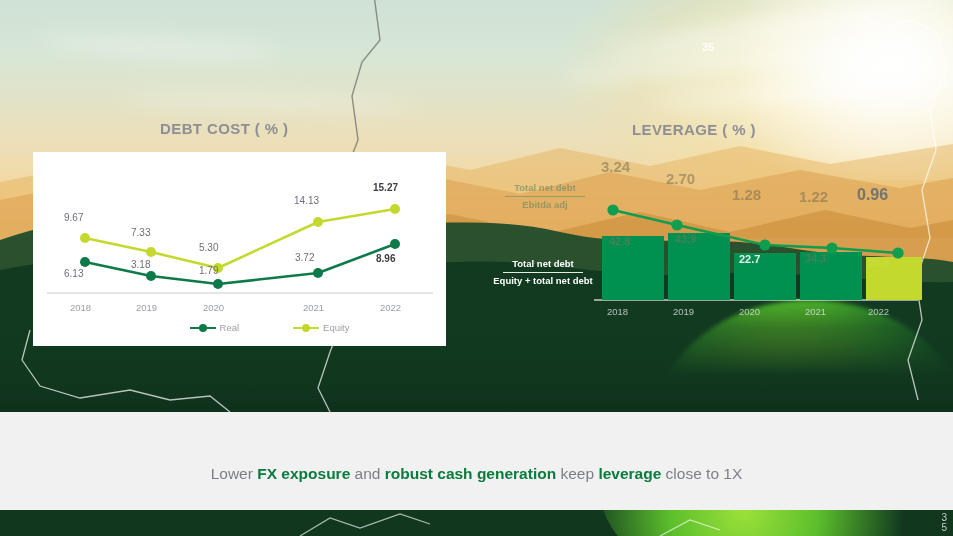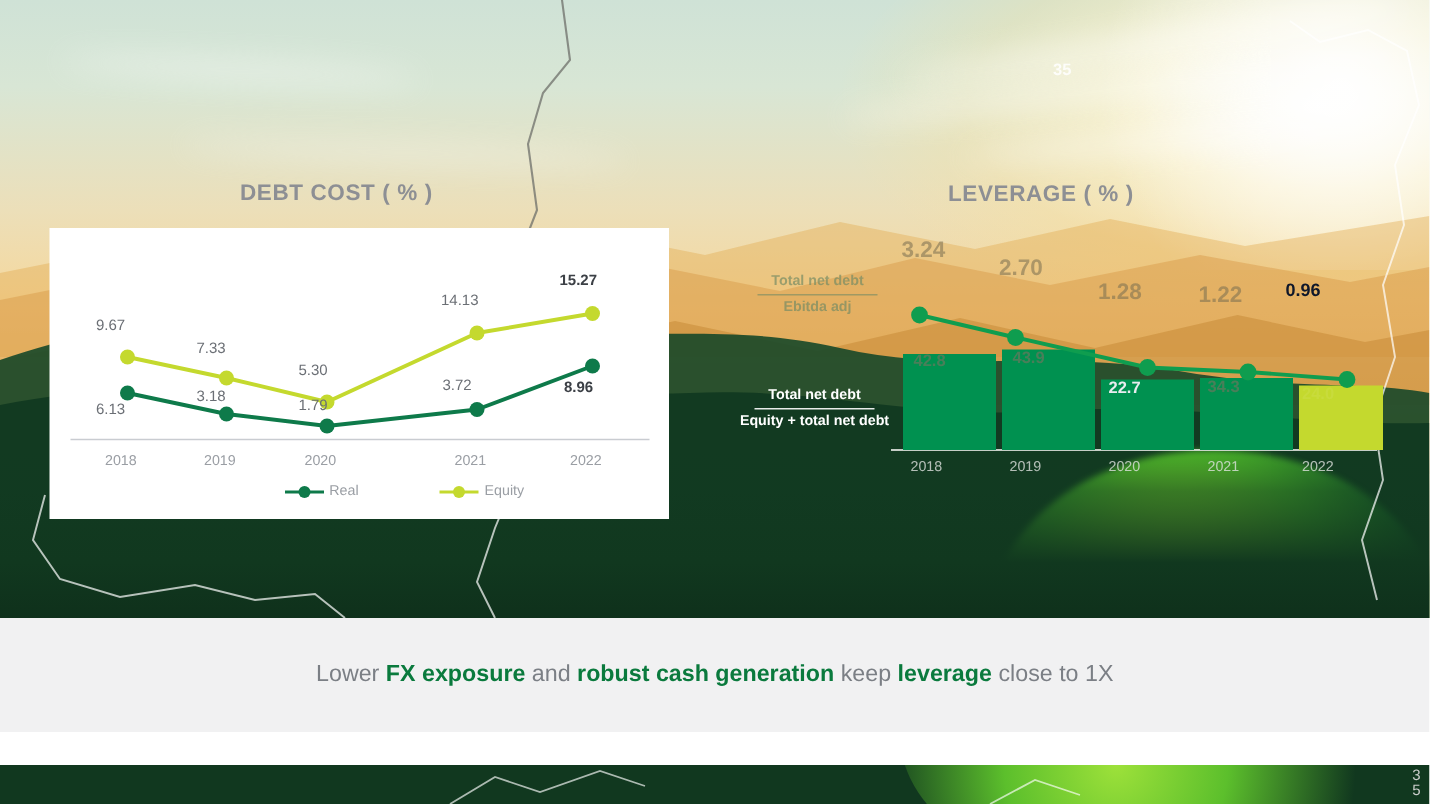--- a/index.html
+++ b/index.html
@@ -82,34 +82,34 @@
   .leg-item{display:flex;align-items:center;gap:4px;}
   .leg-line{width:26px;height:2px;position:relative;}
   .leg-dot{position:absolute;left:9px;top:-3px;width:8px;height:8px;border-radius:50%;}
   .leg-text{font-size:9.5px;color:#9a9ea4;}
 
   
   .rc{position:absolute;left:490px;top:140px;width:440px;height:190px;}
   .rc svg{display:block;}
   .rc-val{position:absolute;font-size:15px;white-space:nowrap;}
   .rc-val.faint{color:rgba(120,110,80,.55);font-weight:600;}
-  .rc-val.strong{color:#0f172a;font-weight:bold;font-size:12px;}
+  .rc-val.strong{color:#737373;font-weight:bold;font-size:16px;}
   .rc-bar-val{position:absolute;font-size:11px;white-space:nowrap;}
   .rc-bar-val.faint{color:rgba(118,116,96,.62);font-weight:600;}
   .rc-bar-val.light{color:#e9ecef;font-weight:600;}
   .rc-bar-val.lime{color:#c8db3c;font-weight:bold;}
   .rc-xtick{position:absolute;font-size:9.5px;color:rgba(225,228,225,.78);}
   .rc-axis-lbl{position:absolute;font-size:9.5px;font-weight:bold;text-align:center;line-height:1.25;}
   .rc-axis-lbl.faint{color:rgba(120,152,110,.62);}
   .rc-axis-lbl.light{color:#ffffff;}
   .frac-bar{height:1px;background:currentColor;margin:2px auto;width:84px;opacity:.9;}
 
   
   .caption{
-    position:absolute;left:0;top:412px;width:953px;height:76px;
+    position:absolute;left:0;top:412px;width:953px;height:124px;
     background:#f1f1f2;
     display:flex;flex-direction:column;align-items:center;justify-content:center;gap:7px;
   }
   .cap-line{font-size:15.5px;color:#7b7f85;text-align:center;}
   .cap-line b{color:#0a7a3d;font-weight:bold;}
 
   
   .bottom-strip{position:absolute;left:0;top:510px;width:953px;height:26px;overflow:hidden;background:#11381f;}
   .bs-glow{position:absolute;left:600px;top:-120px;width:320px;height:200px;border-radius:50%;
     background:radial-gradient(circle at 45% 60%, #9de13a 0%, #5cbf2c 35%, rgba(20,70,35,0) 75%);}

